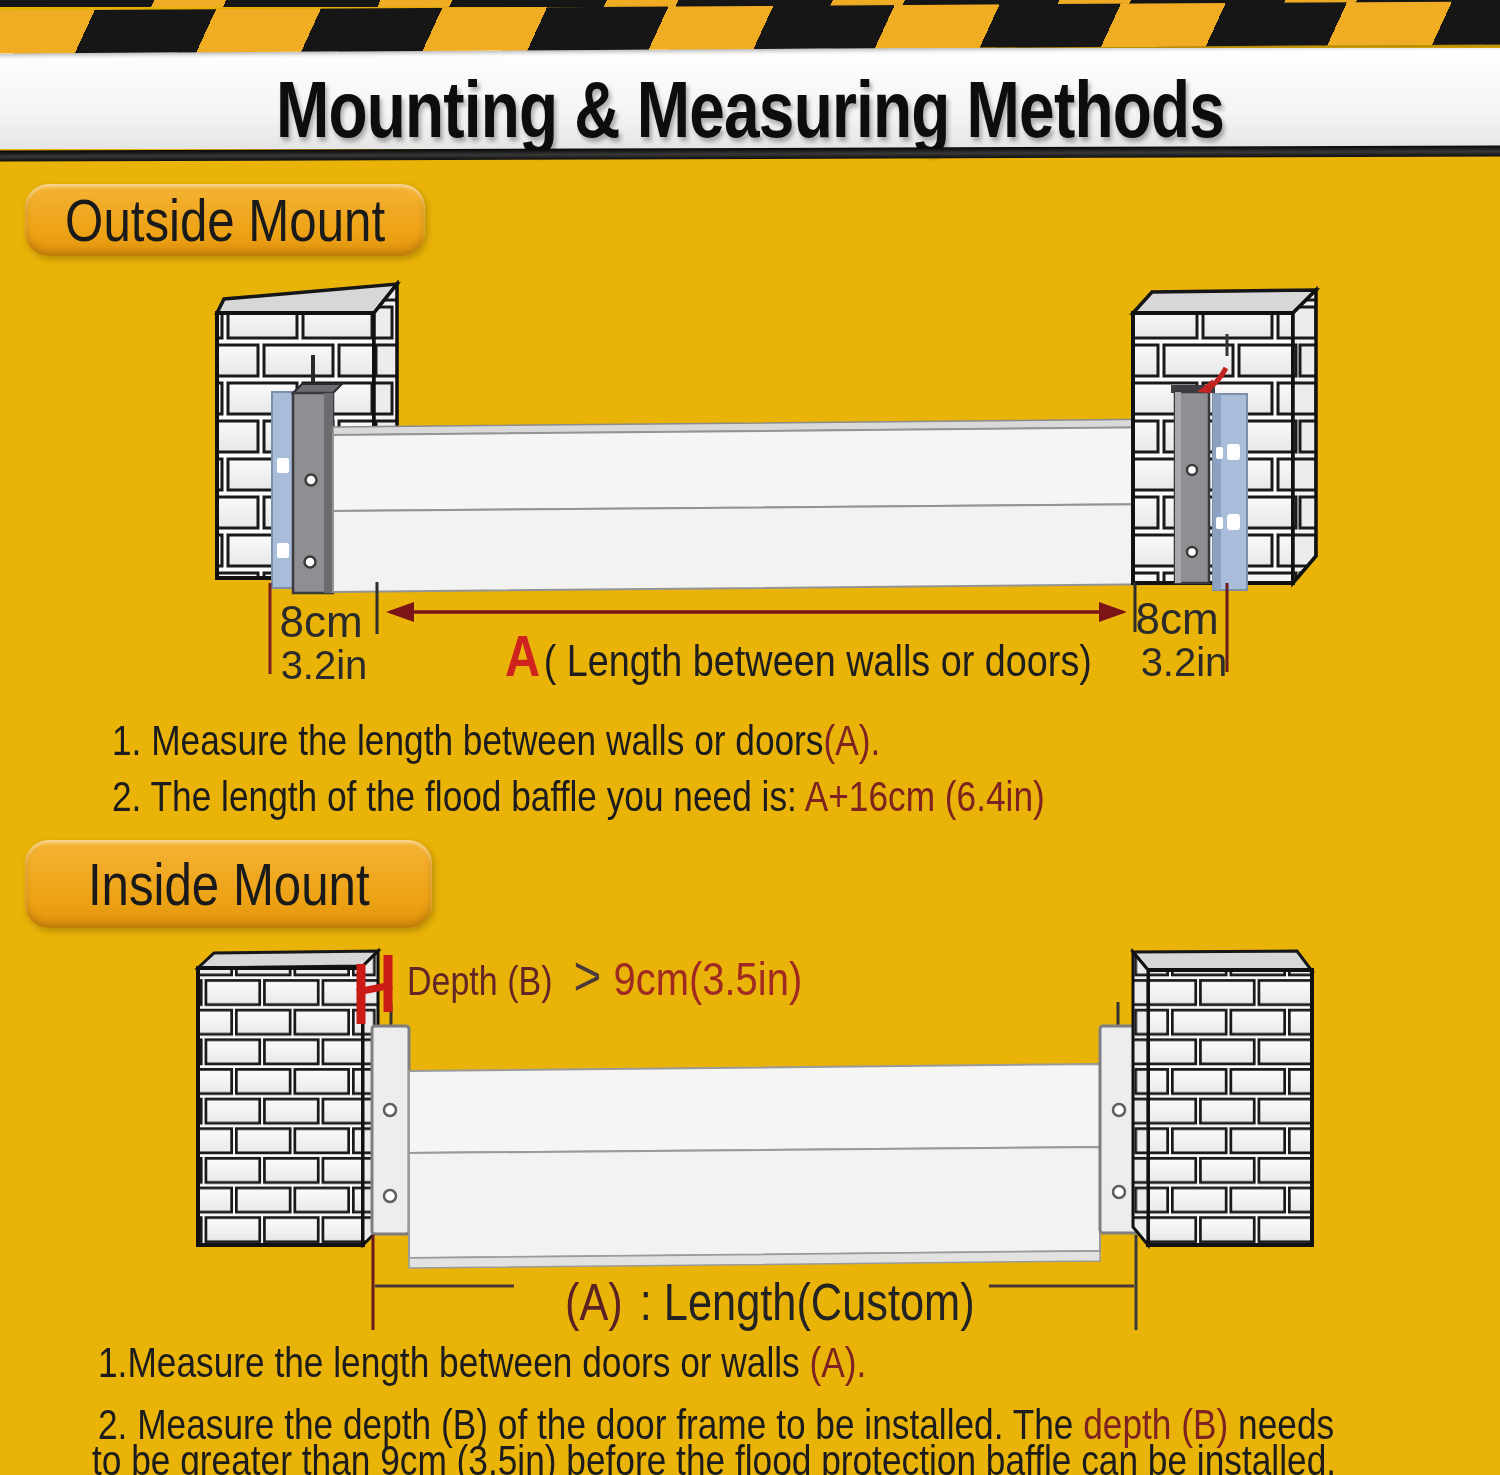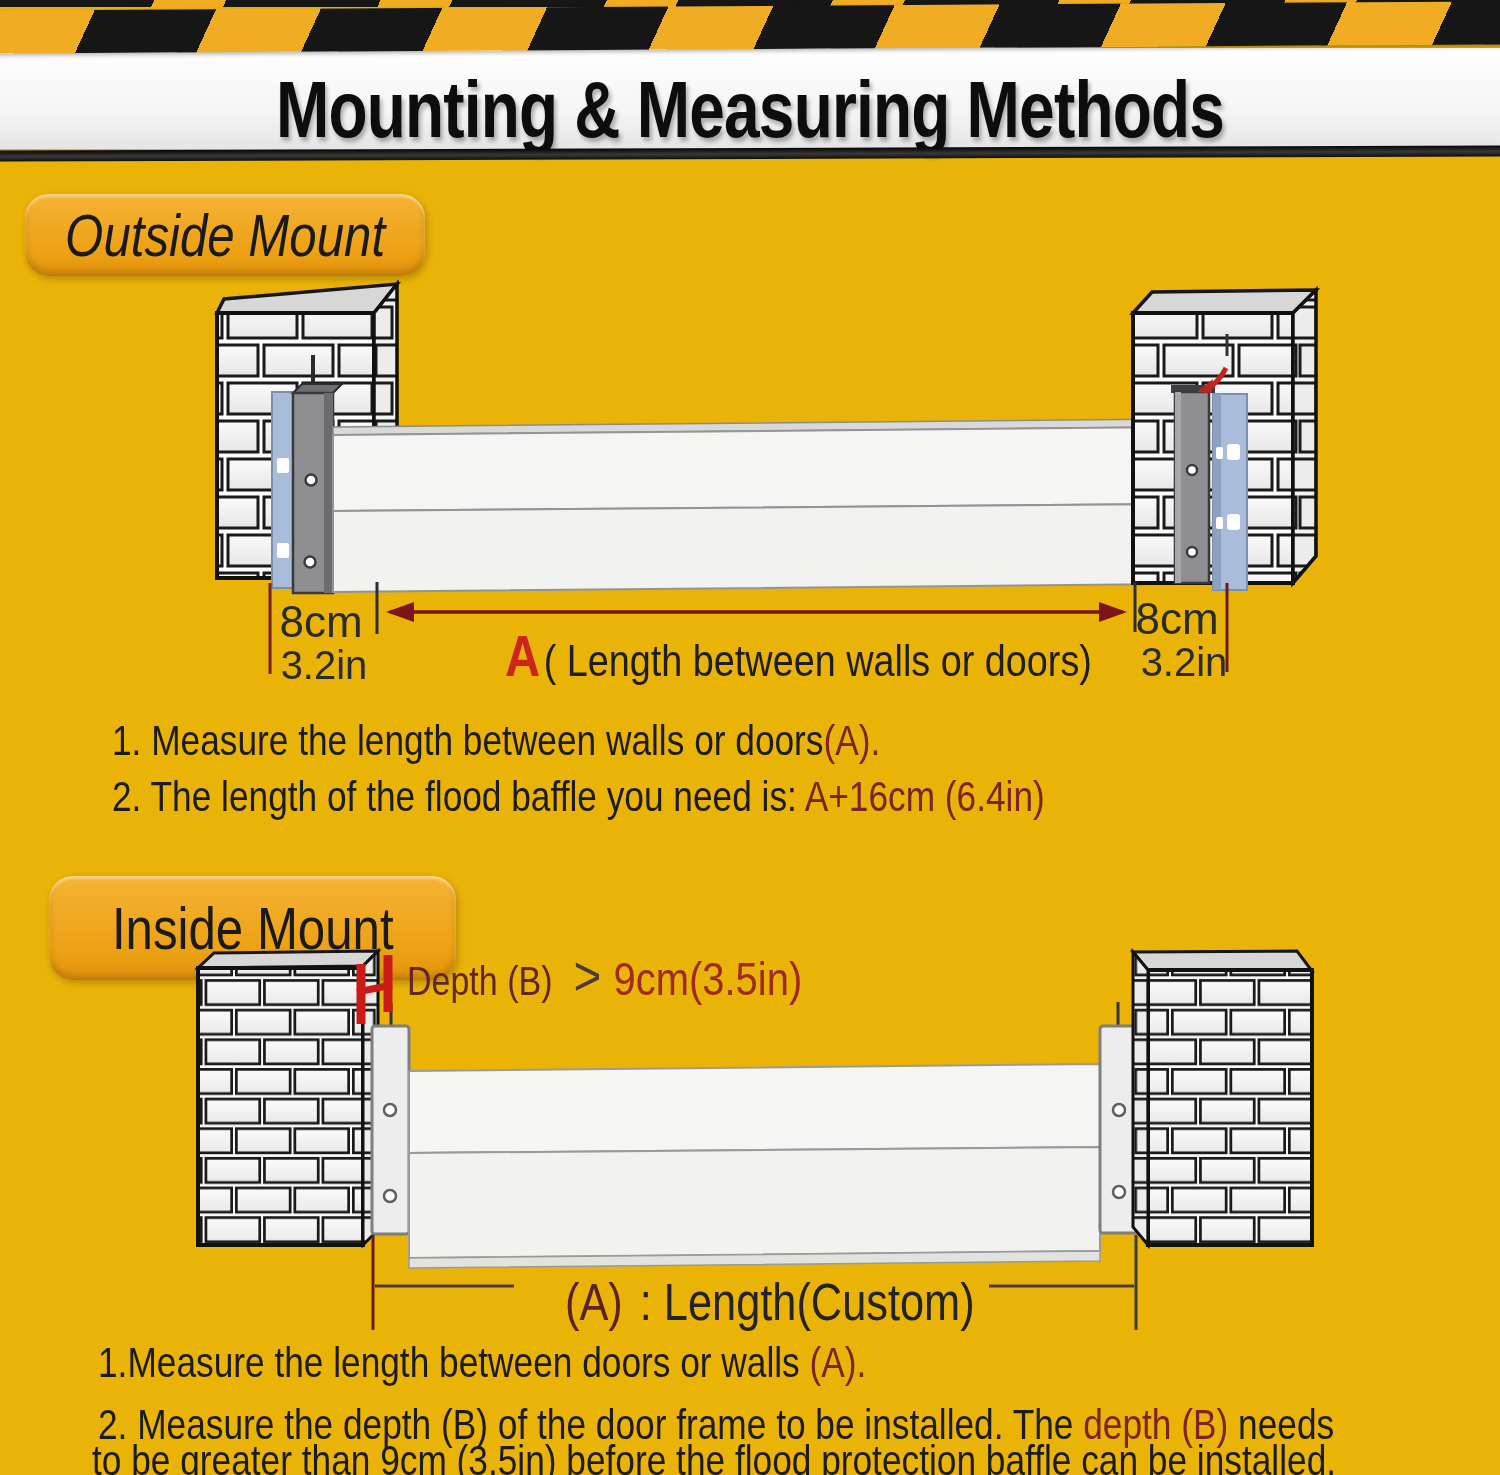--- a/index.html
+++ b/index.html
@@ -21,22 +21,22 @@
   .title-divider{position:absolute;left:-5px;top:148px;width:1510px;height:11px;
     background:linear-gradient(180deg,#050505,#383838 55%,#0e0e0e);transform:rotate(-0.2deg);}
 
   
   .badge{position:absolute;border-radius:24px;
     background:linear-gradient(180deg,#F5B335 0%,#EDA114 70%,#E2950D 100%);
     box-shadow:inset 0 3px 3px rgba(255,255,255,.45),inset 0 -5px 7px rgba(120,75,0,.35),2px 3px 7px rgba(0,0,0,.22);
     display:flex;align-items:center;justify-content:center;}
   .badge span{font-size:60px;color:#1a1a1a;white-space:nowrap;
     transform:scaleX(0.82);transform-origin:center;}
-  .badge-outside{left:25px;top:194px;width:400px;height:82px;font-style:italic;}
-  .badge-inside{left:25px;top:876px;width:407px;height:104px;margin-left:24px;}
+  .badge-outside{left:25px;top:184px;width:400px;height:72px;}
+  .badge-inside{left:25px;top:840px;width:407px;height:88px;}
 
   
   .diag{position:absolute;left:0;width:1500px;}
 
   svg text{font-family:"Liberation Sans",sans-serif;fill:#2a2a2a;}
   .t-dim{font-size:44px;fill:#2b2b2b}
   .t-dim2{font-size:40px;fill:#2b2b2b}
   .t-a{font-size:58px;font-weight:bold;fill:#CE231E}
   .t-span{font-size:45px;fill:#1e1e1e}
   .t-depth{font-size:40px;fill:#632626}

